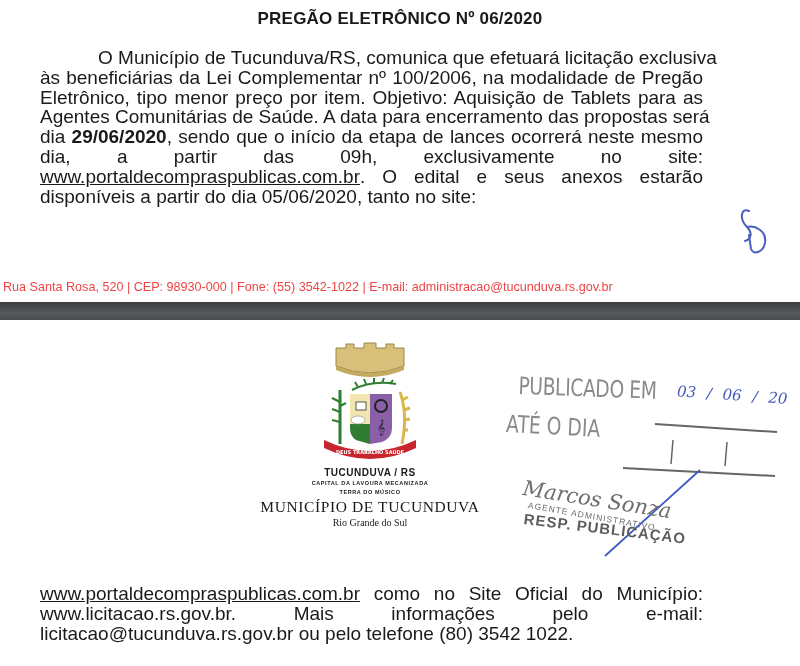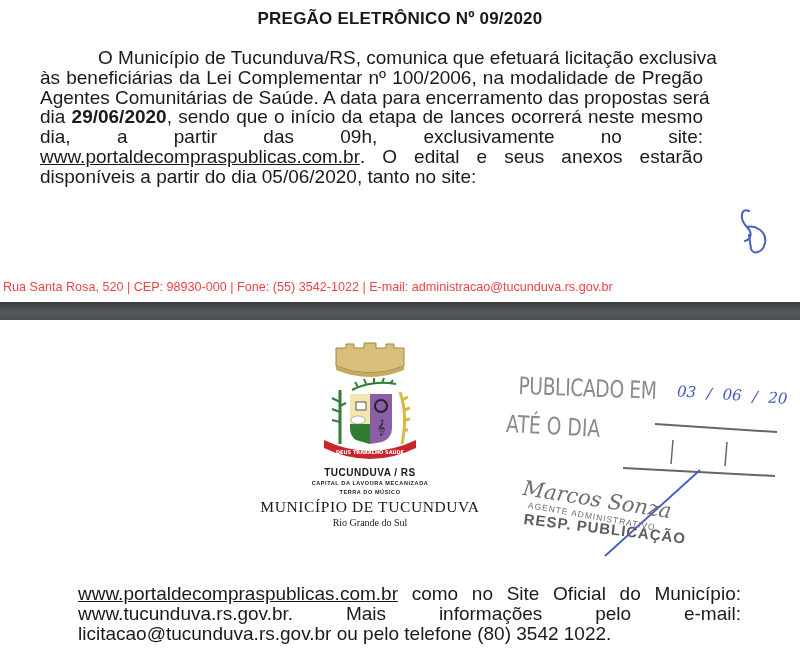--- a/index.html
+++ b/index.html
@@ -78,25 +78,26 @@
     }
     .sig-resp {
       left: 20px; top: 150px; font-weight: bold; font-size: 15px; color: #5d5d5d;
       letter-spacing: 1px; transform: rotate(7deg); transform-origin: left top; white-space: nowrap;
     }
     .stamp svg { position: absolute; left: 0; top: 0; }
   </style>
 </head>
 <body>
 
-<div class="abs title">PREGÃO ELETRÔNICO Nº 09/2020</div>
+<div class="abs title">PREGÃO ELETRÔNICO Nº 06/2020</div>
 
 <div class="abs para" style="top:48px;">
   <span class="line"><span class="indent"></span><span>O Município de Tucunduva/RS, comunica que efetuará licitação exclusiva</span></span>
   <span class="line">às beneficiárias da Lei Complementar nº 100/2006, na modalidade de Pregão</span>
+  <span class="line">Eletrônico, tipo menor preço por item. Objetivo: Aquisição de Tablets para as</span>
   <span class="line">Agentes Comunitárias de Saúde.  A data para encerramento das propostas será</span>
   <span class="line"><span>dia </span><b>29/06/2020</b><span>, sendo que o início da etapa de lances ocorrerá neste mesmo</span></span>
   <span class="line" style="word-spacing:28px;">dia,  a  partir  das  09h,  exclusivamente  no  site:</span>
   <span class="line" style="word-spacing:8px;"><span class="u" style="word-spacing:0;">www.portaldecompraspublicas.com.br</span><span>.  O  edital  e  seus  anexos  estarão</span></span>
   <span class="line last">disponíveis a partir do dia 05/06/2020, tanto no site:</span>
 </div>
 
 <div class="abs handmark">
   <svg width="40" height="52" viewBox="0 0 40 52">
     <path d="M14 6 C6 2 4 14 12 22 C18 28 16 34 10 36 M12 22 C20 20 32 26 30 38 C28 48 18 50 16 44 L14 30" fill="none" stroke="#4a5fc0" stroke-width="2" stroke-linecap="round"></path>
@@ -149,17 +150,17 @@
     <path d="M195 110 L100 196" stroke="#3e5bc4" stroke-width="1.8"></path>
   </svg>
   <div class="abs stamp-line1">PUBLICADO EM</div>
   <div class="abs stamp-date">03 / 06 / 20</div>
   <div class="abs stamp-line2">ATÉ O DIA</div>
   <div class="abs sig-name">Marcos Sonza</div>
   <div class="abs sig-role">AGENTE ADMINISTRATIVO</div>
   <div class="abs sig-resp">RESP. PUBLICAÇÃO</div>
 </div>
 
-<div class="abs para" style="top:584px;margin-left:38px;">
+<div class="abs para" style="top:584px;">
   <span class="line" style="word-spacing:6px;"><span class="u" style="word-spacing:0;">www.portaldecompraspublicas.com.br</span><span>  como  no  Site  Oficial  do  Município:</span></span>
-  <span class="line" style="word-spacing:40px;">www.tucunduva.rs.gov.br.   Mais   informações   pelo   e-mail:</span>
+  <span class="line" style="word-spacing:40px;">www.licitacao.rs.gov.br.   Mais   informações   pelo   e-mail:</span>
   <span class="line last">licitacao@tucunduva.rs.gov.br ou pelo telefone (80) 3542 1022.</span>
 </div>
 
 </body></html>

